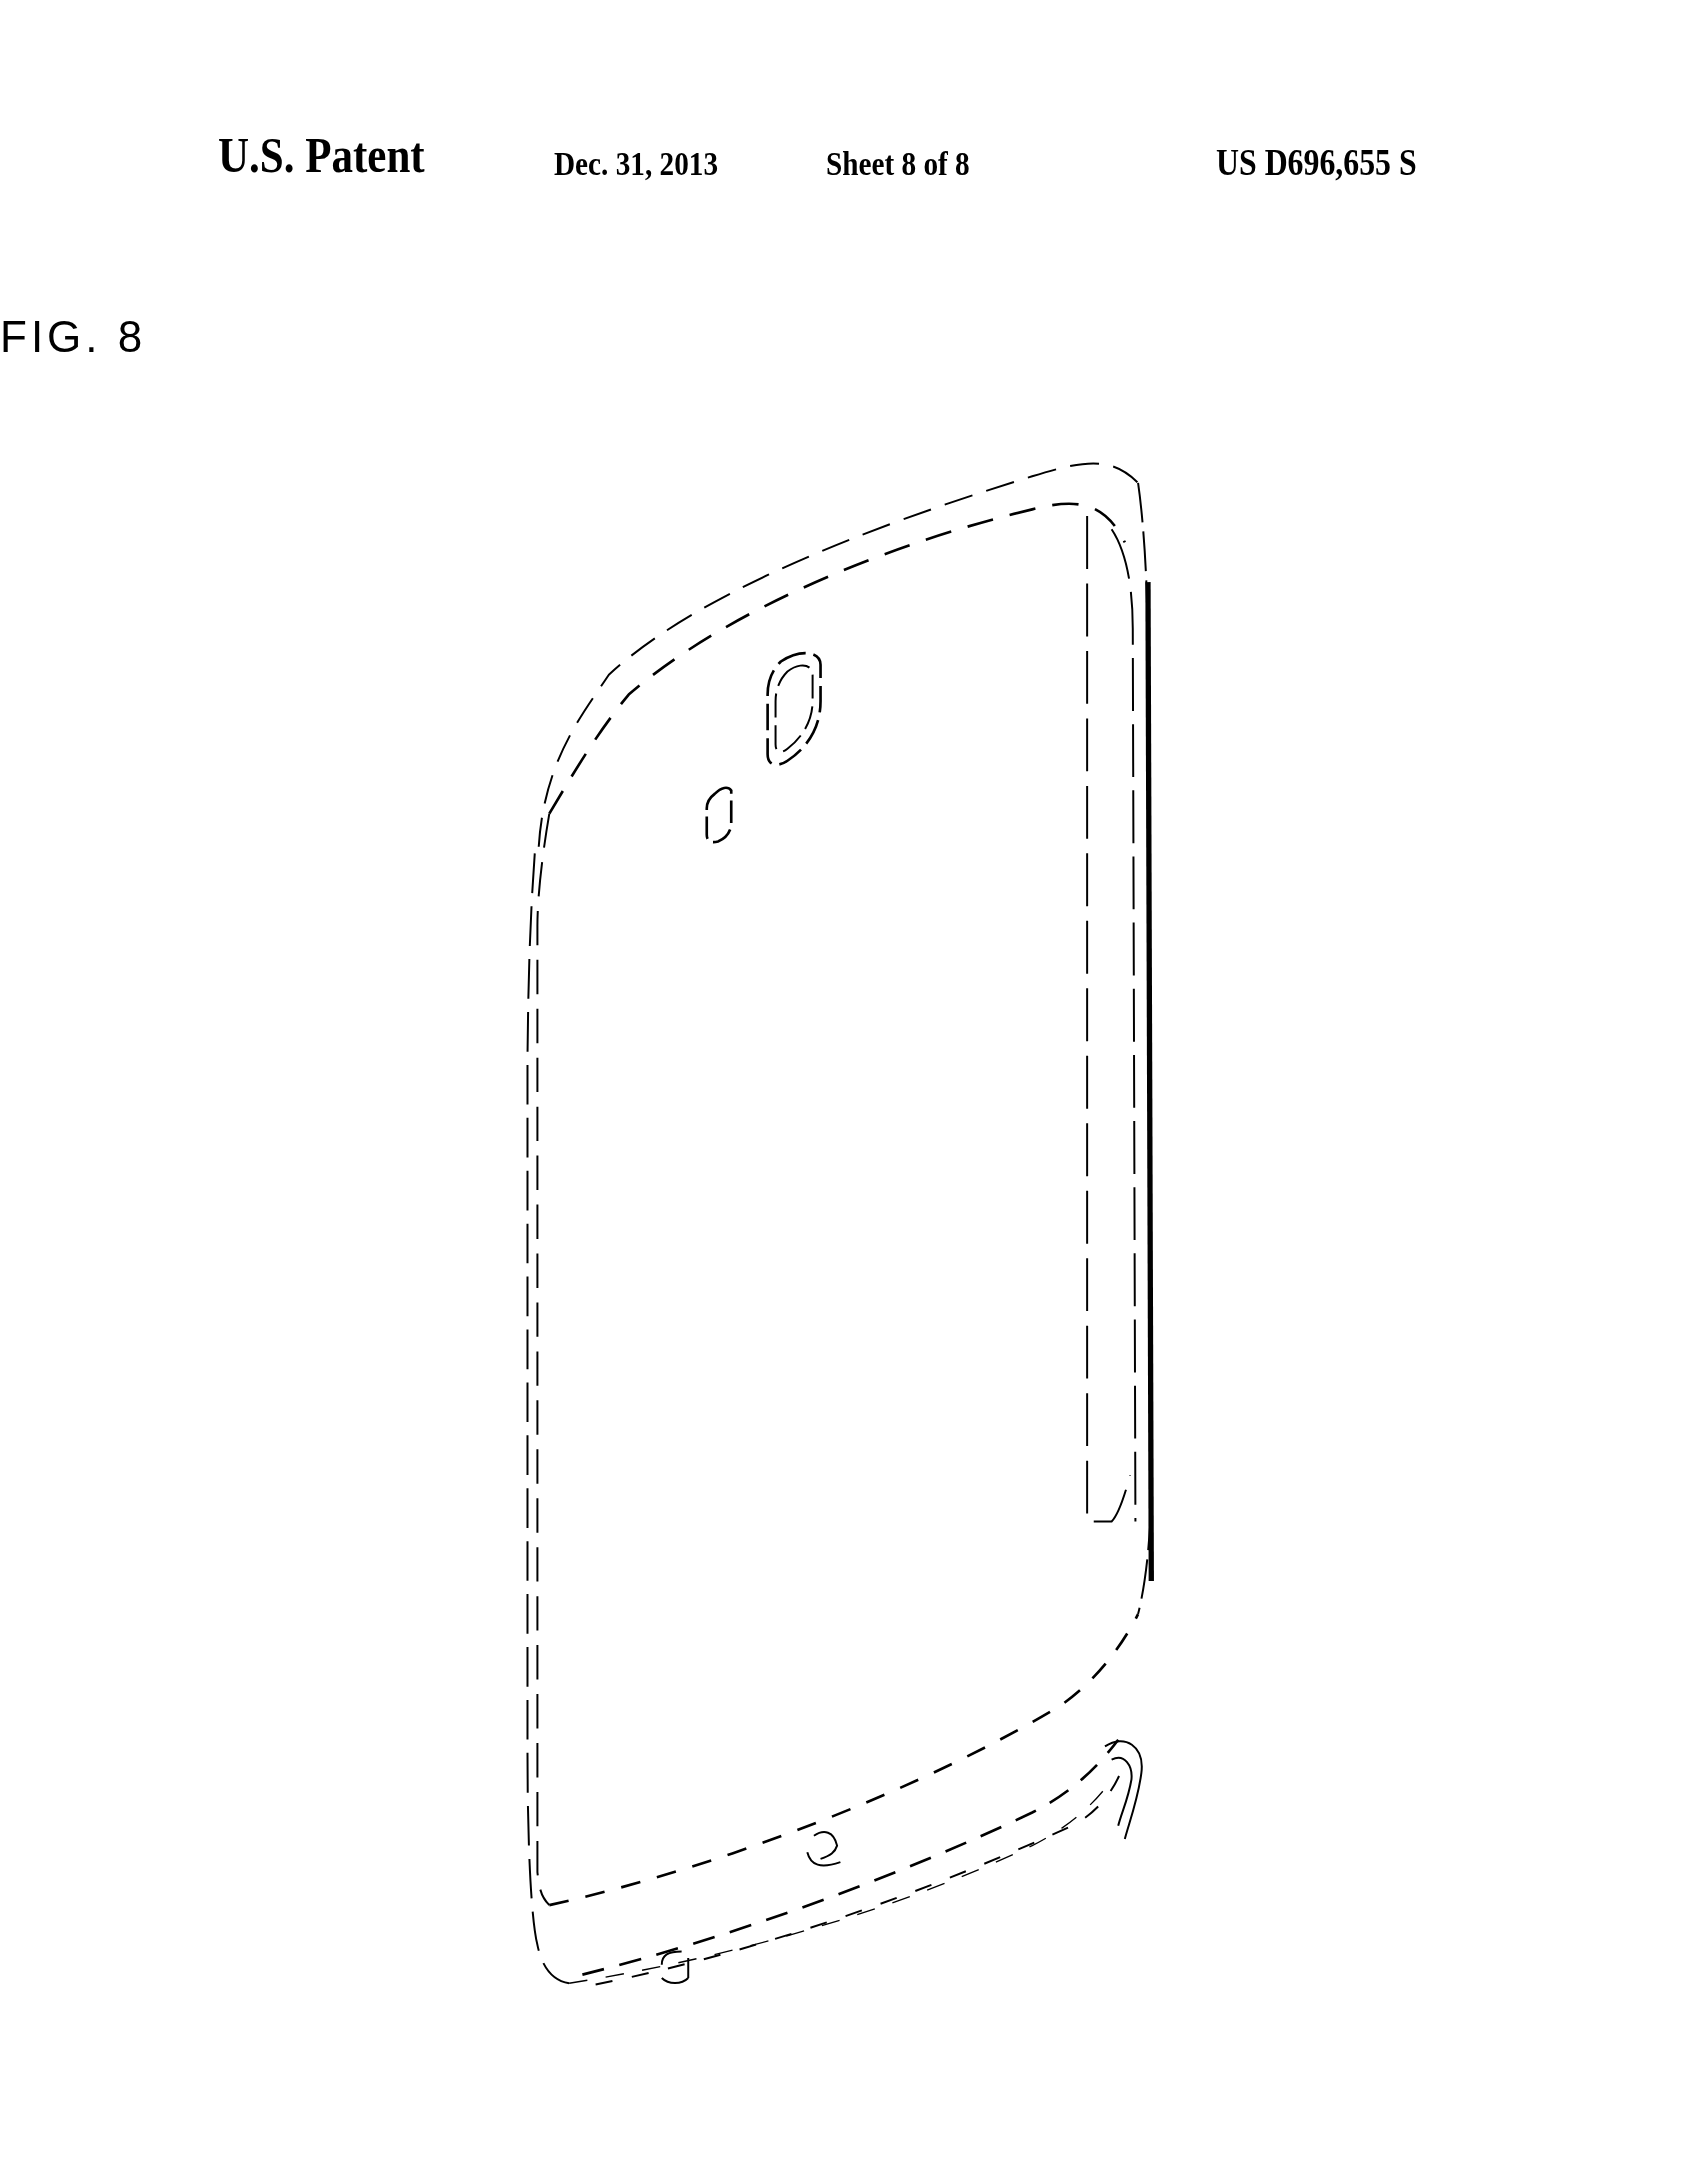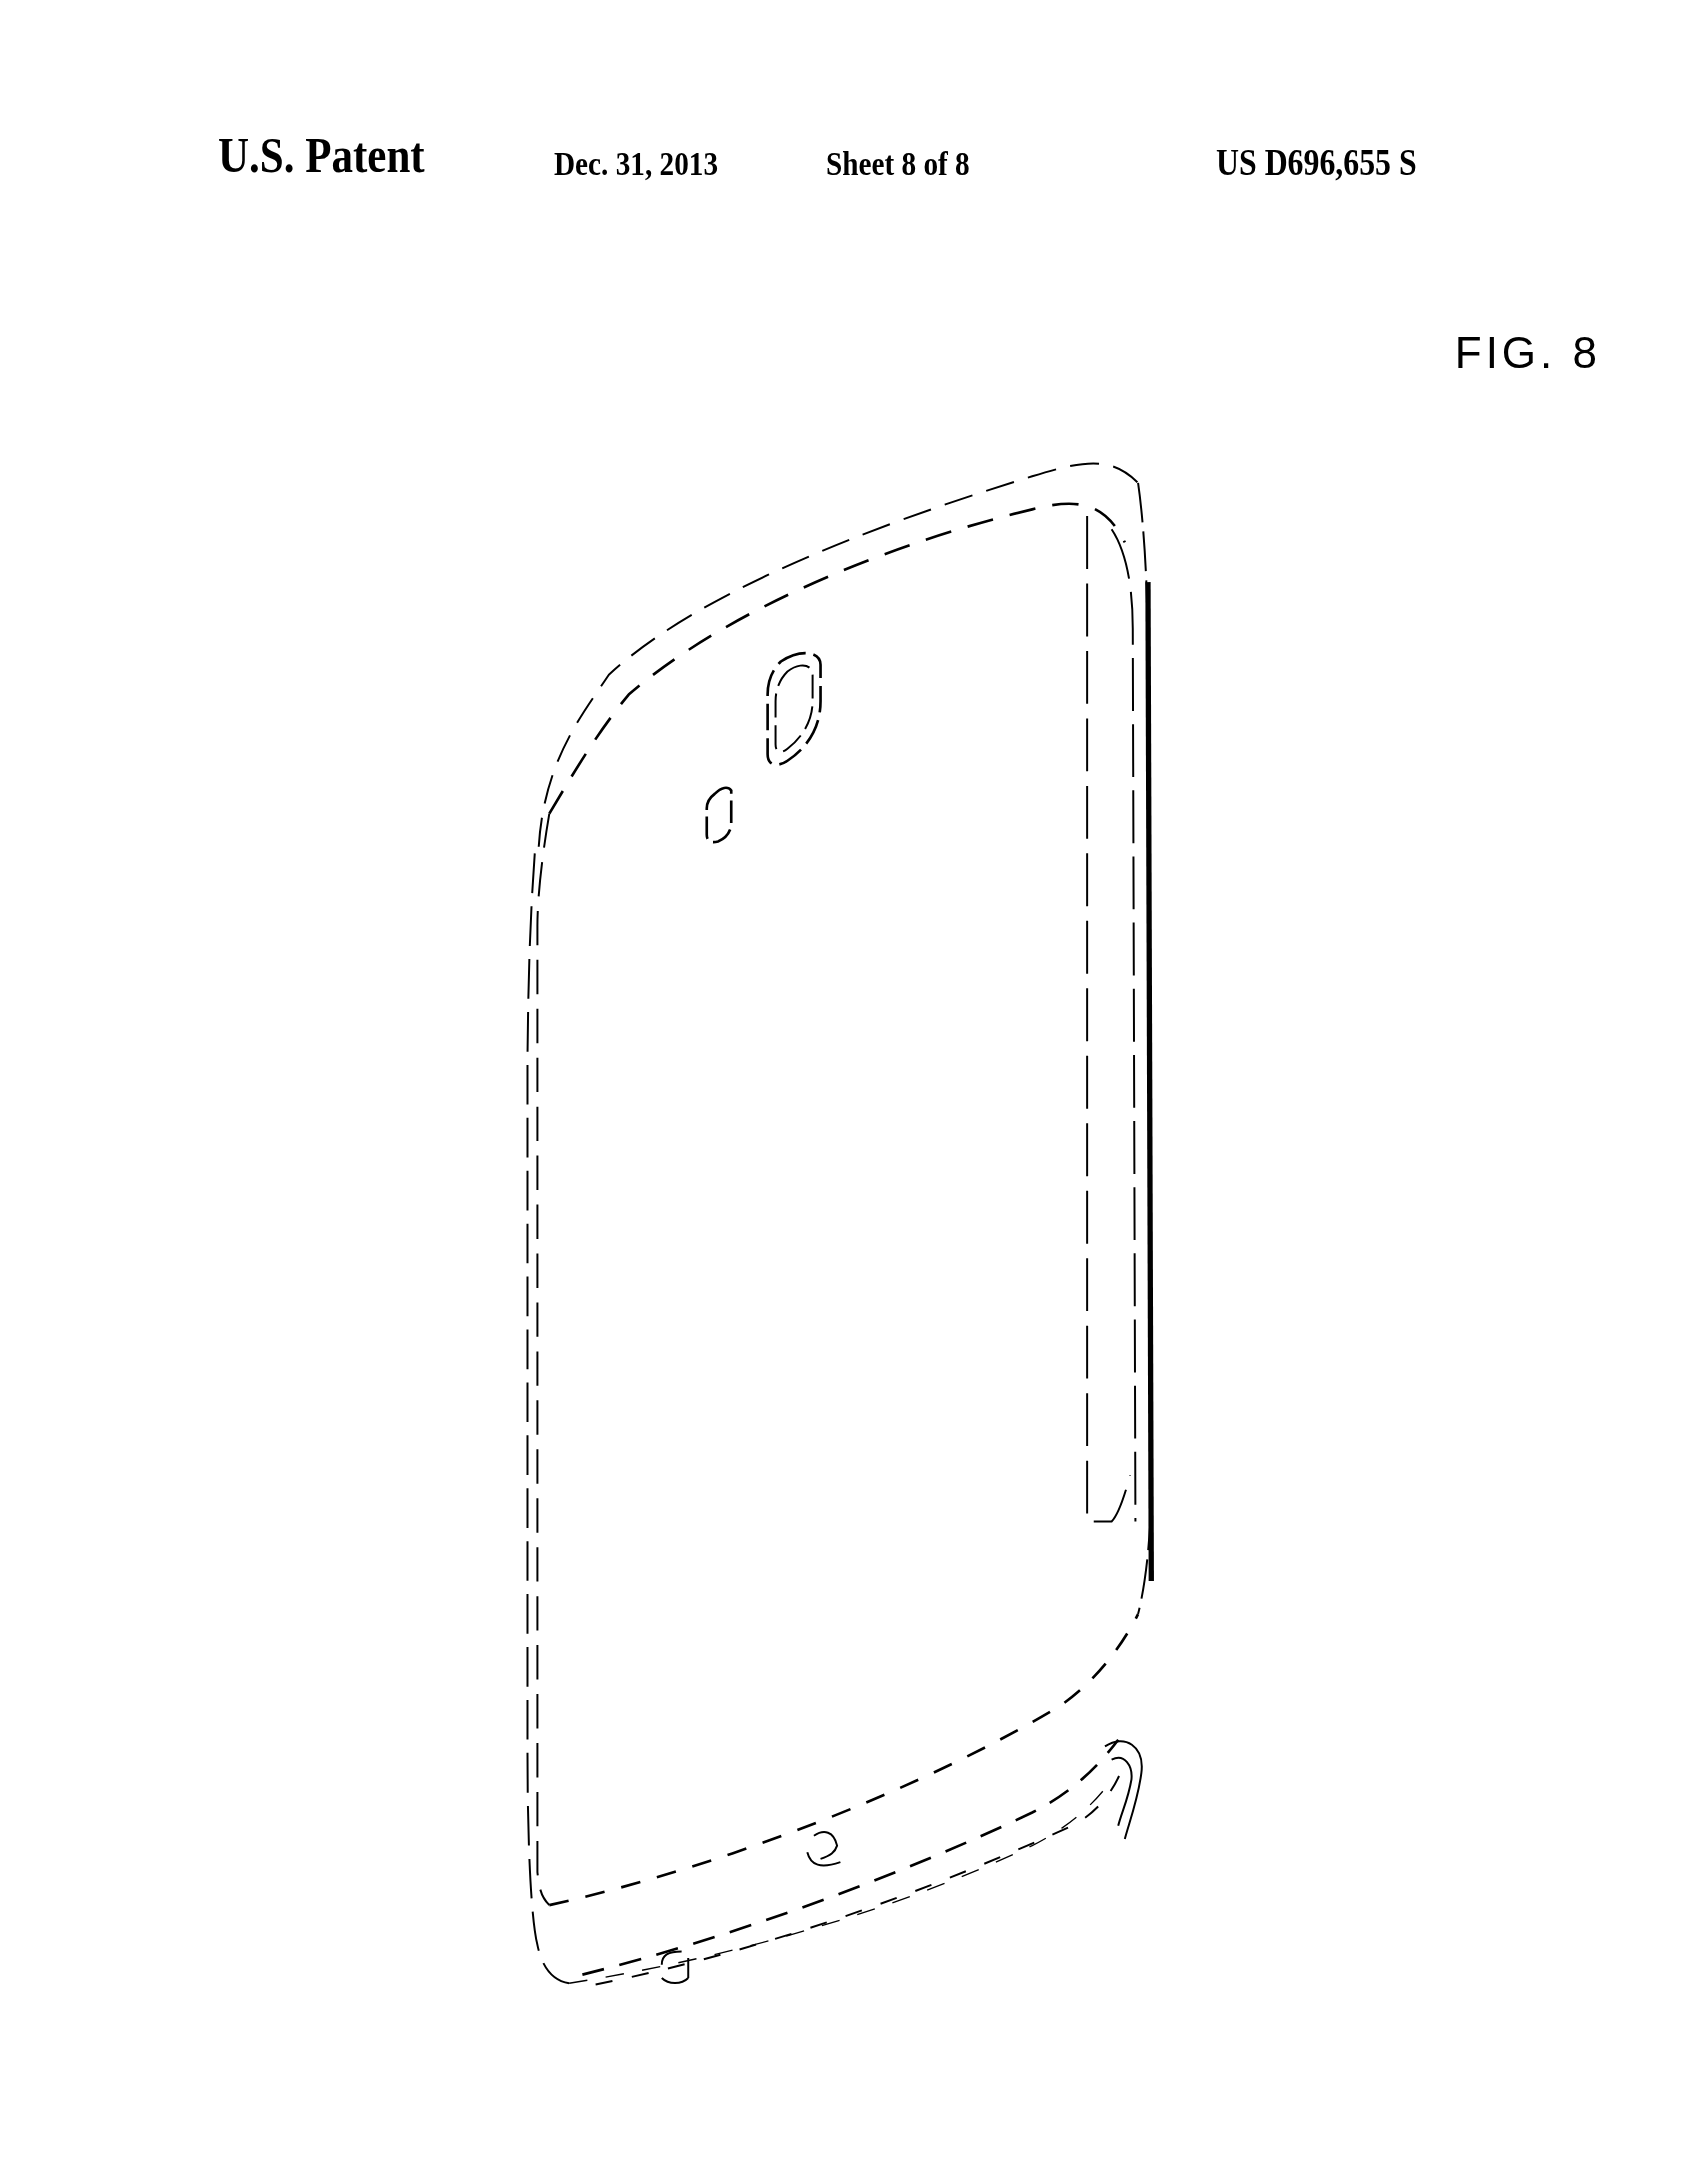--- a/index.html
+++ b/index.html
@@ -4,21 +4,21 @@
   <style>
     html, body { margin: 0; padding: 0; background: #ffffff; }
     body { width: 1694px; height: 2183px; position: relative; overflow: hidden; font-family: "Liberation Serif", serif; color: #000; }
     .hdr { position: absolute; top: 131px; font-family: "Liberation Serif", serif; font-weight: bold; white-space: nowrap; line-height: 1; transform: scaleX(0.86); transform-origin: left top; }
     .hdr.big { font-size: 50px; top: 130px; }
     .hdr.small { font-size: 34px; top: 147px; }
     #patent-label { left: 218px; }
     #date-label { left: 554px; }
     #sheet-label { left: 826px; }
     #patent-number { left: 1216px; font-size: 37px; top: 144px; }
-    #fig-label { position: absolute; top: 328px; left: 0; width: 1601px; text-align: right; font-family: "Liberation Sans", sans-serif; font-size: 44px; letter-spacing: 4px; font-weight: normal; }
+    #fig-label { position: absolute; top: 312px; left: 0; width: 1601px; text-align: left; font-family: "Liberation Sans", sans-serif; font-size: 44px; letter-spacing: 4px; font-weight: normal; }
     #drawing { position: absolute; left: 0; top: 0; width: 1694px; height: 2183px; }
   </style>
 </head>
 <body>
 
 <div>
   <div id="patent-label" class="hdr big">U.S. Patent</div>
   <div id="date-label" class="hdr small">Dec. 31, 2013</div>
   <div id="sheet-label" class="hdr small">Sheet 8 of 8</div>
   <div id="patent-number" class="hdr">US D696,655 S</div>

